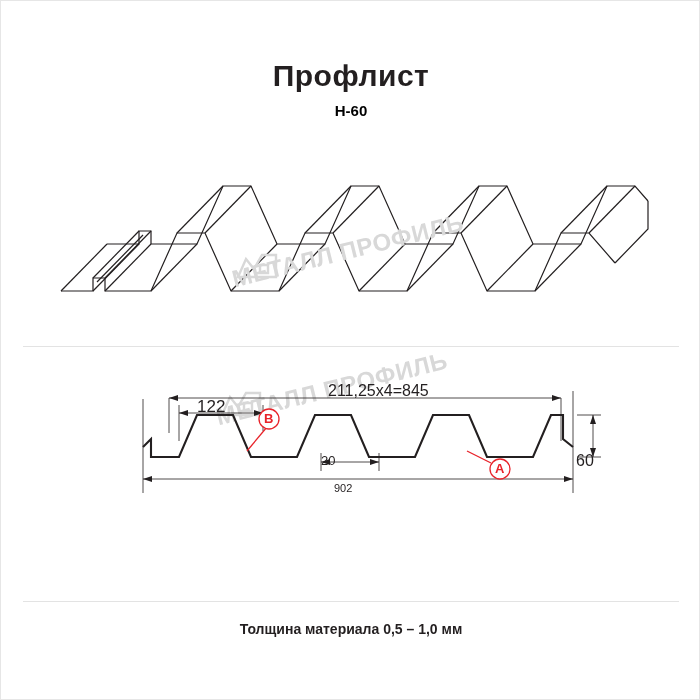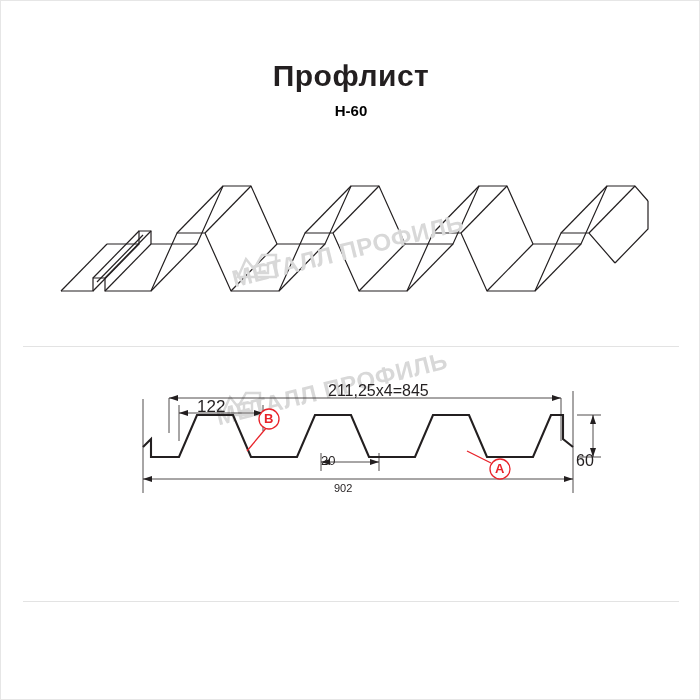--- a/index.html
+++ b/index.html
@@ -214,14 +214,15 @@
   <div style="position:absolute; left:333px; top:481px; font-size:11px;">902</div>
   <div style="position:absolute; left:327px; top:381px; font-size:16px;">211,25x4=845</div>
   <div style="position:absolute; left:196px; top:396px; font-size:17px;">122</div>
   <div style="position:absolute; left:320px; top:452px; font-size:13px;">20</div>
   <div style="position:absolute; left:575px; top:427px; font-size:16px;margin-top:24px;">60</div>
 
   <div style="position:absolute; left:263px; top:410px; font-size:13px; font-weight:bold; color:#e8232a;">B</div>
   <div style="position:absolute; left:494px; top:460px; font-size:13px; font-weight:bold; color:#e8232a;">A</div>
 
   <div class="divider bottom"></div>
+  <div class="footnote">Толщина материала 0,5 – 1,0 мм</div>
 
 </div>
 
 </body></html>

